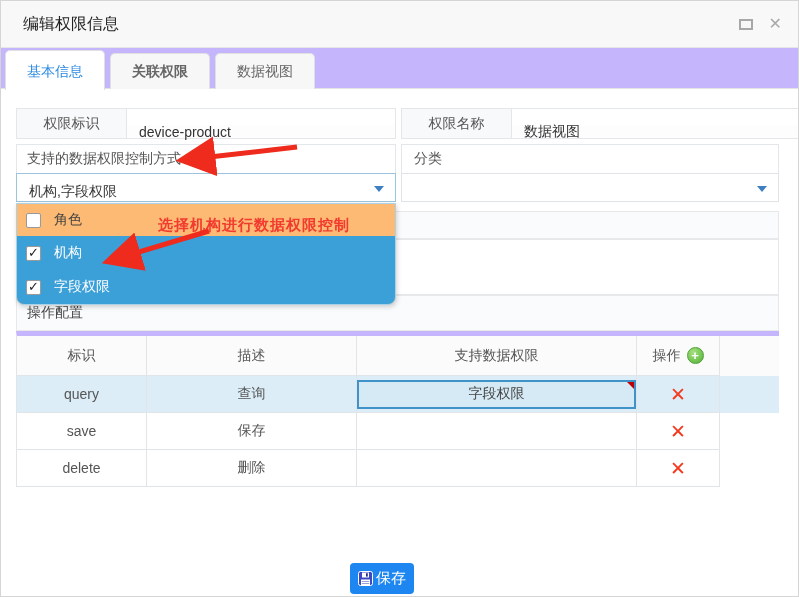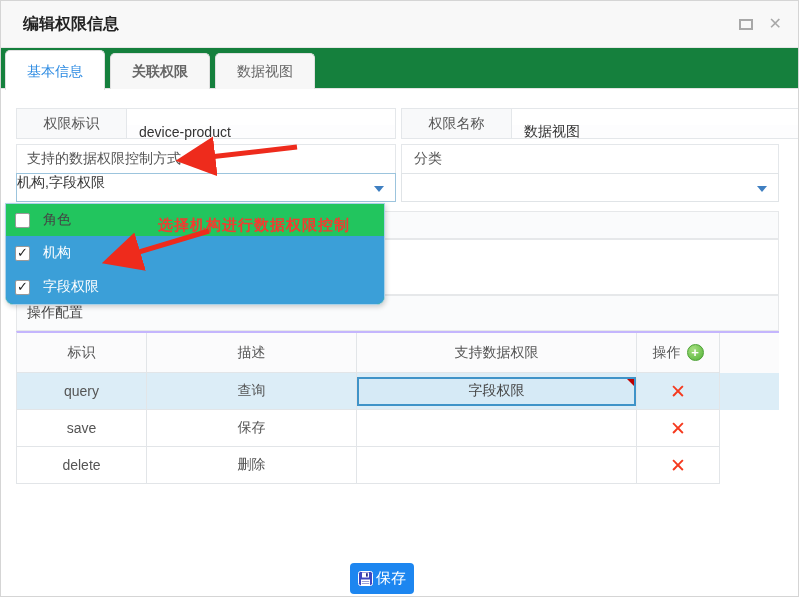--- a/index.html
+++ b/index.html
@@ -5,29 +5,29 @@
   * { margin:0; padding:0; box-sizing:border-box; }
   html,body { background:#e9e9e9; }
   body { font-family:"Liberation Sans","DejaVu Sans",sans-serif; }
   .dialog { position:relative; width:799px; height:597px; background:#fff;
             border:1px solid #d5d5d5; overflow:hidden; }
 
   
   .titlebar { position:absolute; top:0; left:0; right:0; height:47px;
               background:#f8f8f8; border-bottom:1px solid #e6e6e6; }
   .title { position:absolute; left:22px; top:13px; font-size:16px;
-           font-weight:bold; color:#222; }
+           font-weight:normal; color:#222; }
   .win-btns { position:absolute; right:16px; top:17px; display:flex;
               gap:16px; align-items:center; }
   .maximize-icon { width:14px; height:11px; border:2px solid #a8a8a8; cursor:pointer; }
   .close-icon { color:#a8a8a8; font-size:16px; font-weight:bold; line-height:12px; cursor:pointer; }
 
   
   .tabbar { position:absolute; top:47px; left:0; right:0; height:41px;
-            background:#15803d; border-bottom:1px solid #e3e3e3; }
+            background:#c4b5fd; border-bottom:1px solid #e3e3e3; }
   .tab { position:absolute; top:5px; height:36px; width:100px; background:#f7f7f7;
          border:1px solid #e0e0e0; border-bottom:none; border-radius:5px 5px 0 0;
          color:#666; font-size:14px; text-align:center; line-height:34px; cursor:pointer; }
   .tab.active { top:2px; height:40px; line-height:40px; background:#fff;
                 color:#2b8ae2; z-index:2; }
   .tab1 { left:4px; } .tab2 { left:109px;font-weight:bold; } .tab3 { left:214px; }
 
   
   .fgroup { position:absolute; height:31px; border:1px solid #e4e7ea;
             display:flex; background:#fff; }
@@ -39,61 +39,61 @@
   .g1 { left:15px; top:107px; width:380px; }
   .g2 { left:400px; top:107px; width:404px; }
 
   .lbox { position:absolute; height:30px; border:1px solid #e4e7ea;
           display:flex; align-items:center; padding-left:12px; font-size:14px;
           color:#555; background:#fff; }
   .l1 { left:15px; top:143px; width:380px;padding-left:10px; }
   .l2 { left:400px; top:143px; width:378px; }
 
   .select { position:absolute; height:29px; background:#fff; display:flex;
-            align-items:flex-start; font-size:14px; color:#333;
+            align-items:flex-end; padding-left:12px; font-size:14px; color:#333;
             cursor:pointer; }
   .s1 { left:15px; top:172px; width:380px; border:1px solid #9cc4dd; }
   .s2 { left:400px; top:172px; width:378px; border:1px solid #e0e4e7; }
   .caret-down-icon { position:absolute; right:11px; top:12px; width:0; height:0;
            border-left:5px solid transparent; border-right:5px solid transparent;
            border-top:6px solid #3f7fc1; }
 
   
   .bar-hidden { position:absolute; left:15px; top:210px; width:763px; height:28px;
                 background:#fafbfc; border:1px solid #e6e8ea; }
   .box-hidden { position:absolute; left:15px; top:238px; width:763px; height:56px;
                 background:#fff; border:1px solid #e6e8ea; }
   .opbar { position:absolute; left:15px; top:294px; width:763px; height:36px;
            background:#fafbfc; border:1px solid #e6e8ea; display:flex;
            align-items:center; padding-left:10px; font-size:14px; color:#444; }
 
   
   .table { position:absolute; left:15px; top:330px; width:763px;
-           border-left:1px solid #e2e5e8; border-top:2px solid #c4b5fd; }
+           border-left:1px solid #e2e5e8; border-top:5px solid #c4b5fd; }
   .tr { display:flex; height:37px; }
   .tr.head { height:40px; background:#fbfbfc; }
   .tr.selected { background:#dcedf7; }
   .td { display:flex; align-items:center; justify-content:center; font-size:14px;
         color:#555; border-right:1px solid #e2e5e8; border-bottom:1px solid #e2e5e8; }
   .c1 { width:130px; } .c2 { width:210px; } .c3 { width:280px; } .c4 { width:83px; }
 
   .add-icon { width:17px; height:17px; border-radius:50%; margin-left:6px;
               background:radial-gradient(circle at 35% 28%, #a6df80, #53b238);
               border:1px solid #4aa032; color:#fff; font-weight:bold; font-size:13px;
               line-height:15px; text-align:center; cursor:pointer; }
   .del-icon { color:#f5391e; font-size:19px; font-weight:bold; cursor:pointer; line-height:1; }
 
   .cell-editor { width:330px; height:29px; border:2px solid #3f93c8; background:#d6eaf6;
                  position:relative; display:flex; align-items:center; justify-content:center;
                  font-size:14px; color:#444; cursor:text; }
   .corner-mark-icon { position:absolute; top:0; right:0; width:0; height:0;
             border-left:7px solid transparent; border-top:7px solid #c00000; }
 
   
-  .dropdown { position:absolute; left:4px; top:202px; width:380px; background:#22c55e;
+  .dropdown { position:absolute; left:15px; top:202px; width:380px; background:#fdba74;
               border:1px solid #a9d1e8; border-radius:0 0 8px 8px;
               box-shadow:1px 2px 5px rgba(0,0,0,.18); z-index:5; overflow:hidden; }
   .ditem { height:32px; display:flex; align-items:center; padding-left:9px;
            font-size:14px; color:#444; gap:13px; cursor:pointer; }
   .ditem.selected { height:34px; background:#3b9fd8; color:#fff; }
   .checkbox-icon { width:15px; height:15px; background:#fff; border:1px solid #999;
         border-radius:2px; position:relative; flex:none; cursor:pointer; }
   .checkbox-icon.checked::after { content:"✓"; position:absolute; left:1px; top:-2px;
         font-size:13px; font-weight:bold; color:#222; }
 

